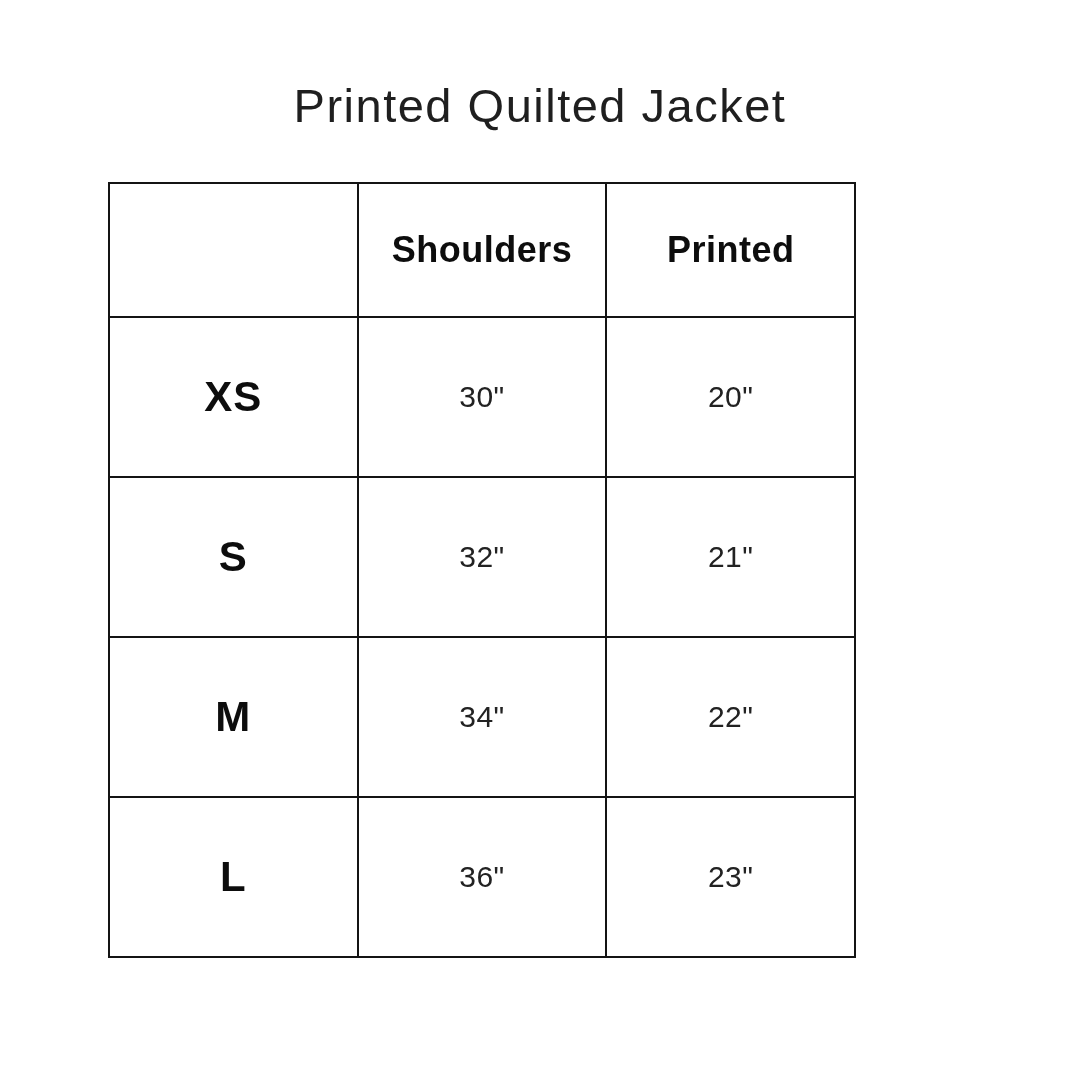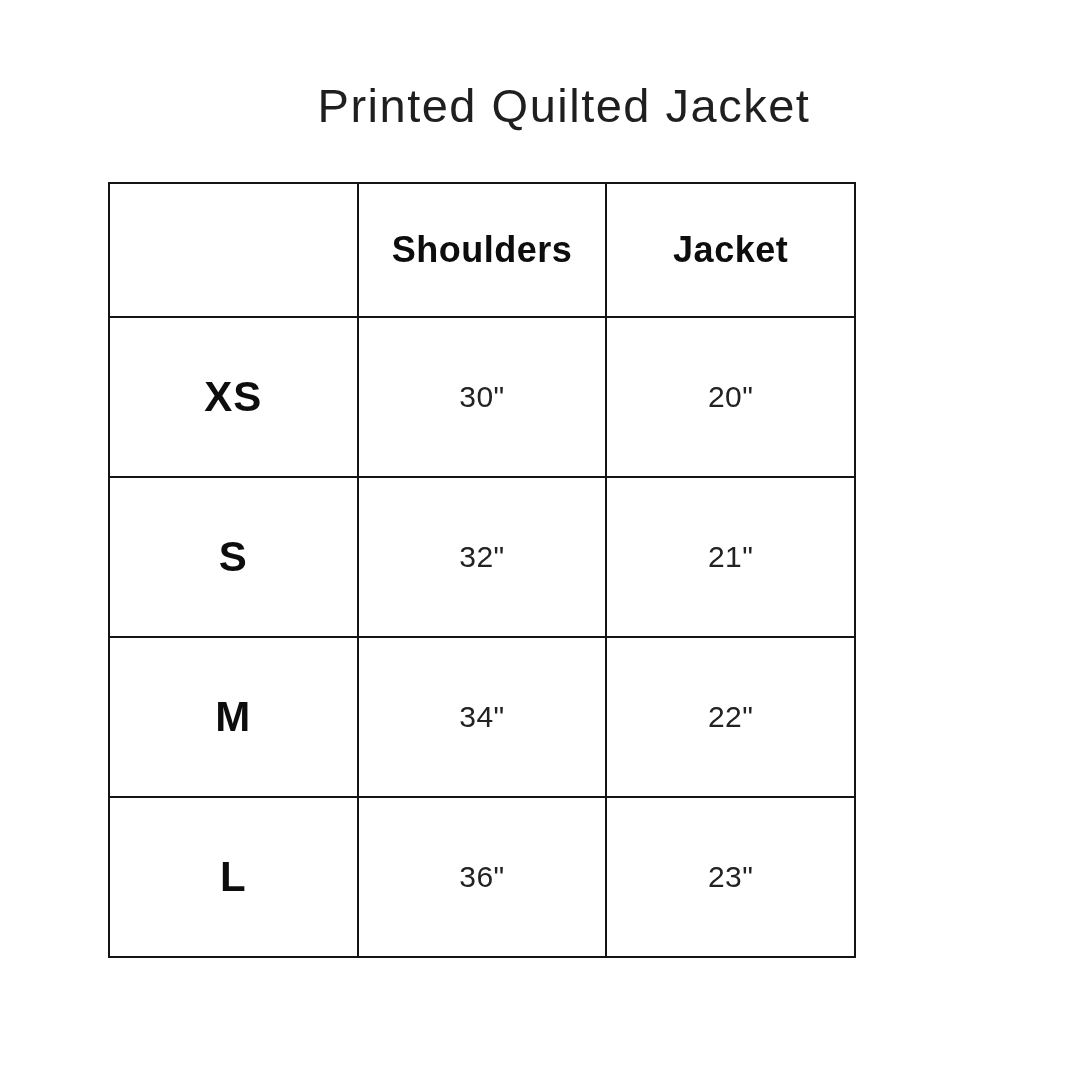--- a/index.html
+++ b/index.html
@@ -6,21 +6,21 @@
   html, body {
     width:1080px; height:1080px;
     background:#ffffff;
     font-family:"Liberation Sans", sans-serif;
     color:#1a1a1a;
     position:relative;
     overflow:hidden;
   }
   .title {
     position:absolute;
-    left:124px;
+    left:100px;
     top:78px;
     width:880px;
     text-align:center;
     font-size:47px;
     font-weight:300;
     letter-spacing:1.5px;
     color:#1f1f1f;
   }
   table.size-chart {
     position:absolute;
@@ -61,21 +61,21 @@
 </head>
 <body>
 
 <div class="title">Printed Quilted Jacket</div>
 
 <table class="size-chart">
   <tbody>
     <tr class="header-row">
       <th class="col-header"></th>
       <th class="col-header">Shoulders</th>
-      <th class="col-header">Jacket</th>
+      <th class="col-header">Printed</th>
     </tr>
     <tr class="data-row">
       <td class="size-cell">XS</td>
       <td class="value-cell">30"</td>
       <td class="value-cell">20"</td>
     </tr>
     <tr class="data-row">
       <td class="size-cell">S</td>
       <td class="value-cell">32"</td>
       <td class="value-cell">21"</td>

